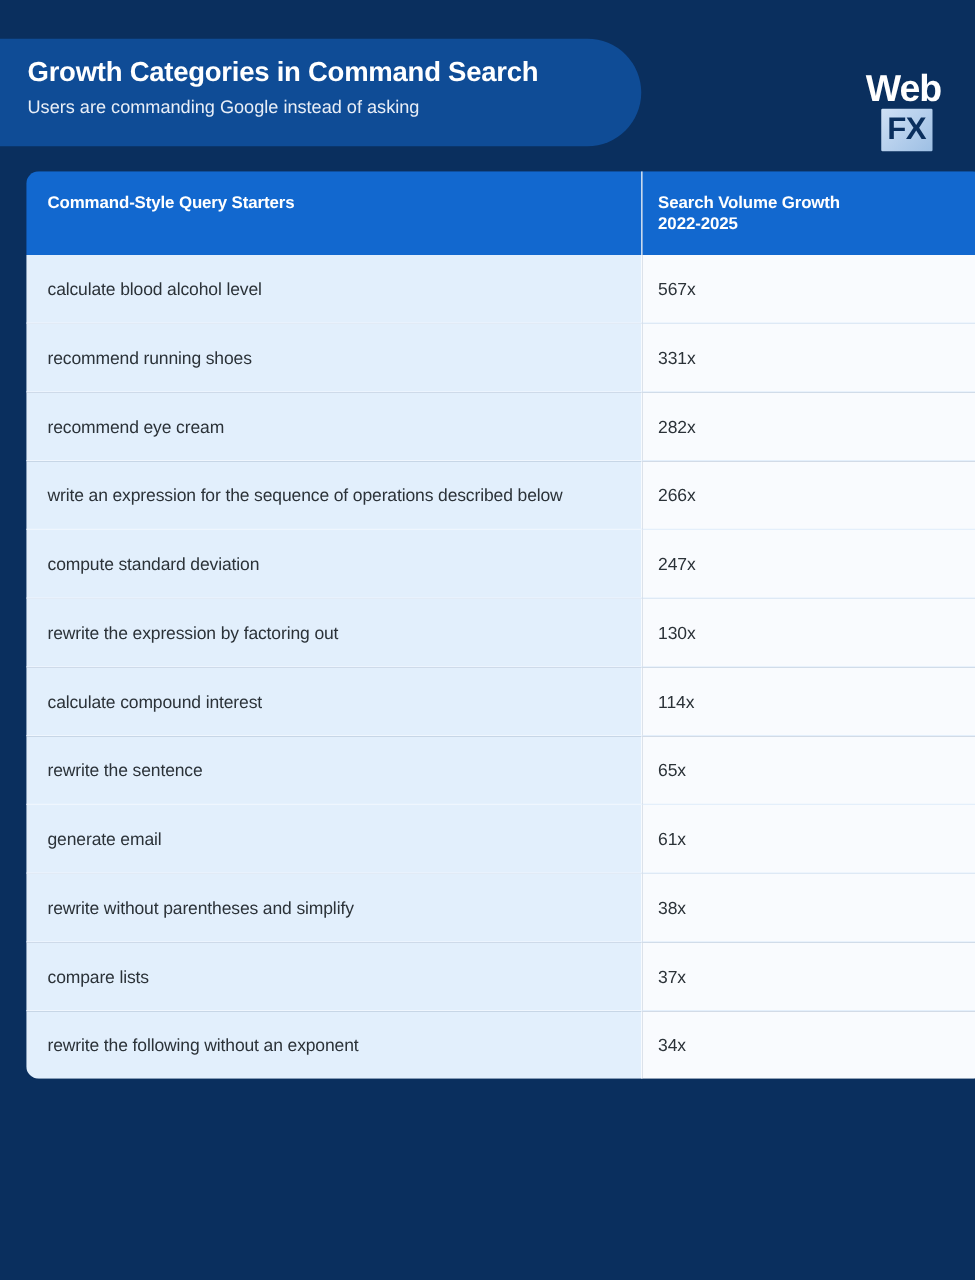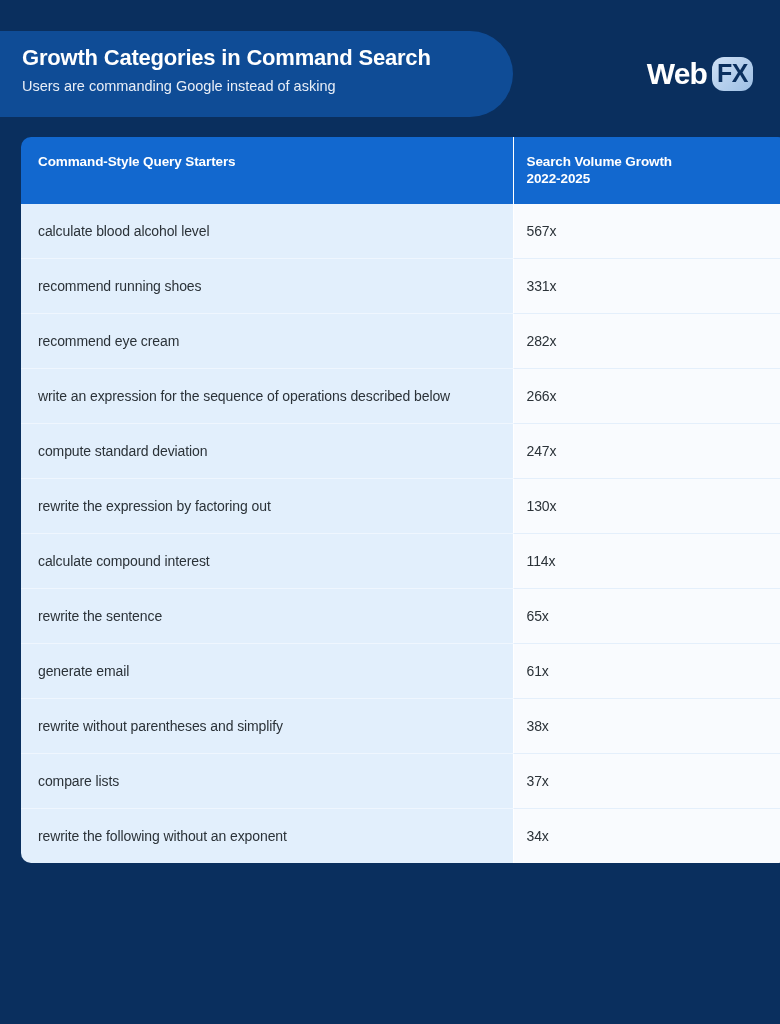--- a/index.html
+++ b/index.html
@@ -47,38 +47,39 @@
   }
 
   
   .logo {
     position: absolute;
     right: 27px;
     top: 57px;
     display: flex;
     align-items: center;
     height: 34px;
+    flex-direction: column;
   }
   .logo-web {
     color: #ffffff;
     font-size: 30px;
     font-weight: bold;
     letter-spacing: -0.8px;
     line-height: 30px;
   }
   .logo-fx {
     margin-left: 5px;
     background: linear-gradient(135deg, #cfe0f5 0%, #9dbfe4 100%);
     color: #0a2f5e;
     font-size: 25px;
     font-weight: bold;
     line-height: 25px;
     padding: 4px 5px 5px 5px;
     letter-spacing: -0.5px;
-    border-radius: 12px;
+    border-radius: 1px;
   }
 
   
   .table-wrap {
     position: absolute;
     left: 21px;
     top: 137px;
     width: 767px;
     border-radius: 10px;
     overflow: hidden;

